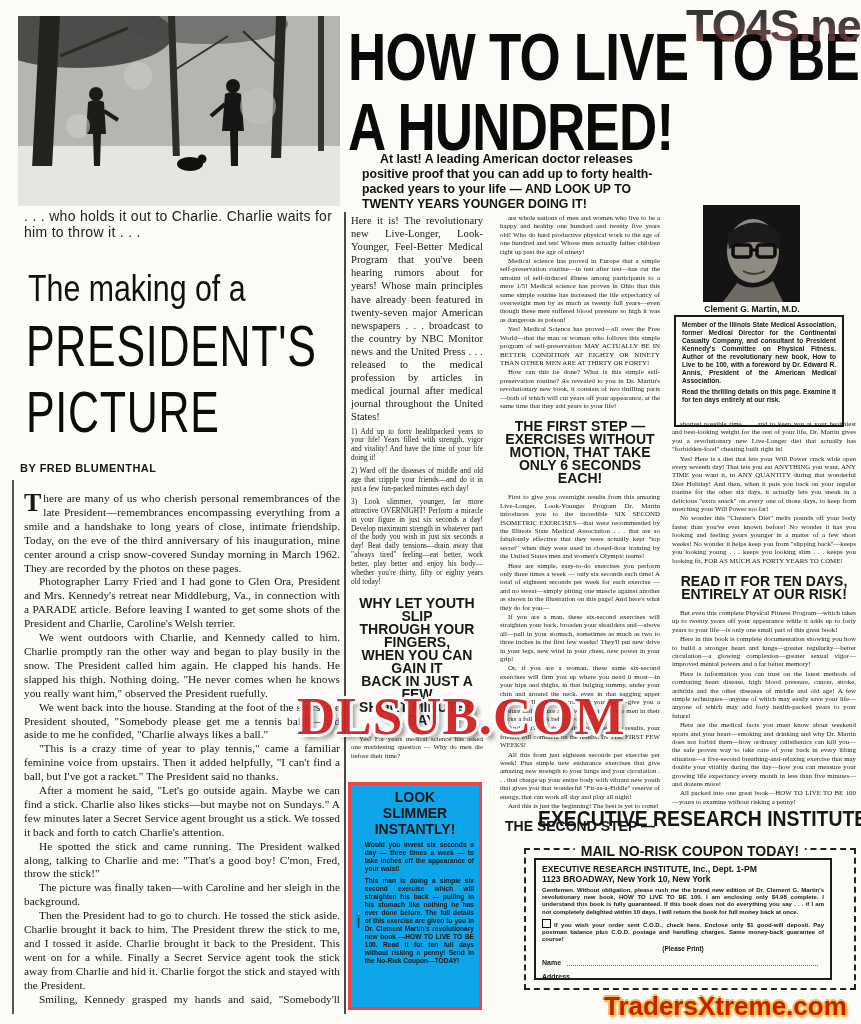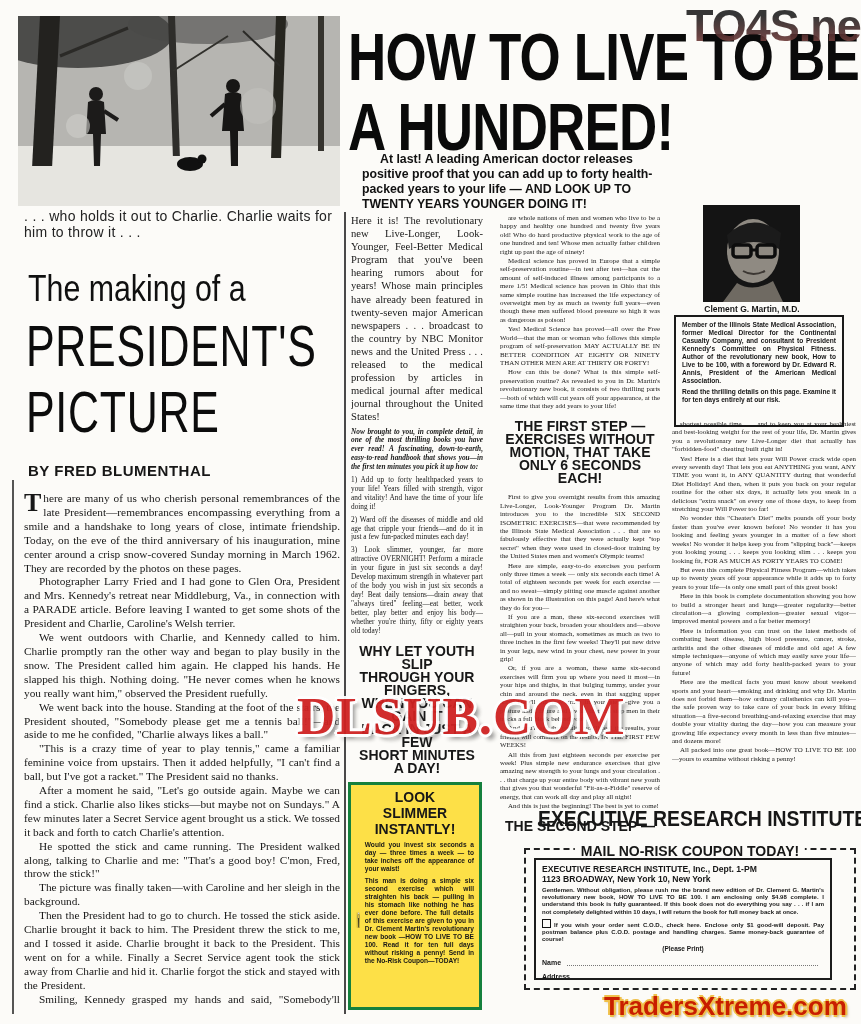--- a/index.html
+++ b/index.html
@@ -8,21 +8,21 @@
 
   
   #left-photo{left:18px;top:16px;width:322px;height:190px;background:#b9b8b4;overflow:hidden;}
   #photo-caption{left:24px;top:208px;width:312px;font-family:"Liberation Sans",sans-serif;font-size:14px;color:#222;letter-spacing:.3px;}
   #page-edge-rule{left:12px;top:480px;width:2px;height:534px;background:#1d1d1d;opacity:.75;}
   #article-rule{left:344px;top:212px;width:2px;height:802px;background:#1d1d1d;opacity:.8;}
 
   #kicker{left:28px;top:268px;font-family:"Liberation Sans",sans-serif;font-size:37px;font-weight:400;transform:scaleX(.82);transform-origin:left top;letter-spacing:0;color:#101010;}
   #title2{left:26px;top:312px;font-family:"Liberation Sans",sans-serif;font-size:58px;font-weight:400;transform:scaleX(.74);transform-origin:left top;letter-spacing:1px;color:#0c0c0c;}
   #title3{left:26px;top:378px;font-family:"Liberation Sans",sans-serif;font-size:58px;font-weight:400;transform:scaleX(.74);transform-origin:left top;letter-spacing:1px;color:#0c0c0c;}
-  #byline{left:28px;top:462px;font-family:"Liberation Sans",sans-serif;font-size:15px;font-weight:700;letter-spacing:.5px;}
+  #byline{left:20px;top:462px;font-family:"Liberation Sans",sans-serif;font-size:11px;font-weight:700;letter-spacing:.5px;}
 
   #left-body{left:24px;top:492px;width:316px;height:516px;overflow:hidden;font-size:11.3px;line-height:13.9px;text-align:justify;}
   #left-body p{margin:0;text-indent:15px;}
   #left-body p.first{text-indent:0;}
   .dropcap{float:left;font-size:26px;line-height:22px;font-weight:700;padding-right:2px;}
 
   
   #headline1{left:348px;top:18px;font-family:"Liberation Sans",sans-serif;font-size:67px;font-weight:700;letter-spacing:-1px;transform:scaleX(.79);transform-origin:left top;color:#0a0a0a;white-space:nowrap;}
   #headline2{left:348px;top:88px;font-family:"Liberation Sans",sans-serif;font-size:67px;font-weight:700;letter-spacing:-1px;transform:scaleX(.79);transform-origin:left top;color:#0a0a0a;white-space:nowrap;}
   #deck{left:362px;top:152px;width:300px;font-family:"Liberation Sans",sans-serif;font-size:12.3px;line-height:15px;font-weight:700;color:#111;}
@@ -39,21 +39,21 @@
   .small p, p.small{font-size:6.9px;line-height:8.4px;text-align:justify;text-indent:8px;margin:0 0 1px 0;}
   .subhead{font-family:"Liberation Sans",sans-serif;font-weight:700;font-size:14px;line-height:13px;text-align:center;white-space:pre-line;margin:10px 4px 8px 4px;}
 
   
   #doctor-photo{left:703px;top:205px;width:97px;height:97px;background:#111;overflow:hidden;}
   #doctor-caption{left:672px;top:304px;width:160px;text-align:center;font-family:"Liberation Sans",sans-serif;font-size:8.5px;font-weight:700;}
   #doctor-bio{left:674px;top:315px;width:154px;height:100px;border:2px solid #1a1a1a;padding:4px 6px;font-family:"Liberation Sans",sans-serif;font-size:6.6px;line-height:8px;font-weight:700;text-align:justify;}
   #doctor-bio .b2{margin-top:3px;}
 
   
-  #slimmer-box{left:348px;top:782px;width:134px;height:228px;border:3px solid #15803d;background:#fde047;box-sizing:border-box;padding:4px 5px;}
+  #slimmer-box{left:348px;top:782px;width:134px;height:228px;border:3px solid #ef4444;background:#0ea5e9;box-sizing:border-box;padding:4px 5px;}
   #slimmer-head{font-family:"Liberation Sans",sans-serif;font-weight:700;font-size:15.5px;line-height:16px;text-align:center;transform:scaleX(.9);transform-origin:center top;white-space:pre-line;margin-bottom:4px;}
   #slimmer-flex{display:flex;gap:4px;}
   #slimmer-text{font-family:"Liberation Sans",sans-serif;font-size:6.6px;line-height:8px;font-weight:700;text-align:justify;}
   #slimmer-text p{margin:0 0 4px 0;}
 
   
   #publisher{left:538px;top:806px;font-family:"Liberation Sans",sans-serif;font-size:22px;font-weight:700;letter-spacing:0;transform:scaleX(.88);transform-origin:left top;white-space:nowrap;}
   #coupon{left:524px;top:848px;width:332px;height:142px;border:2px dashed #222;box-sizing:border-box;background:#fcfbf8;}
   #coupon-banner{position:absolute;left:50%;top:-7px;transform:translateX(-50%);background:#fcfbf8;padding:0 6px;font-family:"Liberation Sans",sans-serif;font-size:14px;font-weight:700;white-space:nowrap;}
   #coupon-inner{position:absolute;left:8px;top:8px;right:22px;bottom:8px;border:2px solid #1c1c1c;padding:4px 6px;font-family:"Liberation Sans",sans-serif;overflow:hidden;}
@@ -117,21 +117,20 @@
 
 <div class="abs" id="page-edge-rule"></div>
 <div class="abs" id="article-rule"></div>
 
 <div class="abs" id="headline1">HOW TO LIVE TO BE</div>
 <div class="abs" id="headline2">A HUNDRED!</div>
 <div class="abs" id="deck"><span class="indent"></span><span>At last! A leading American doctor releases positive proof that you can add up to forty health-packed years to your life — AND LOOK UP TO TWENTY YEARS YOUNGER DOING IT!</span></div>
 
 <div class="abs col" id="col1">
   <p class="intro">Here it is! The revolutionary new Live-Longer, Look-Younger, Feel-Better Medical Program that you've been hearing rumors about for years! Whose main principles have already been featured in twenty-seven major American newspapers . . . broadcast to the country by NBC Monitor news and the United Press . . . released to the medical profession by articles in medical journal after medical journal throughout the United States!</p>
-  <p class="ital">Now brought to you, in complete detail, in one of the most thrilling books you have ever read! A fascinating, down-to-earth, easy-to-read handbook that shows you—in the first ten minutes you pick it up how to:</p>
   <p class="pt">1) Add up to forty healthpacked years to your life! Years filled with strength, vigor and vitality! And have the time of your life doing it!</p>
   <p class="pt">2) Ward off the diseases of middle and old age that cripple your friends—and do it in just a few fun-packed minutes each day!</p>
   <p class="pt">3) Look slimmer, younger, far more attractive OVERNIGHT! Perform a miracle in your figure in just six seconds a day! Develop maximum strength in whatever part of the body you wish in just six seconds a day! Beat daily tensions—drain away that "always tired" feeling—eat better, work better, play better and enjoy his body—whether you're thirty, fifty or eighty years old today!</p>
   <div class="subhead">WHY LET YOUTH SLIP
 THROUGH YOUR FINGERS,
 WHEN YOU CAN GAIN IT
 BACK IN JUST A FEW
 SHORT MINUTES A DAY!</div>
   <div class="small">
       <p>Yes! For years medical science has asked one maddening question — Why do men die before their time?</p>
@@ -203,20 +202,22 @@
   <div>Member of the Illinois State Medical Association, former Medical Director for the Continental Casualty Company, and consultant to President Kennedy's Committee on Physical Fitness. Author of the revolutionary new book, How to Live to be 100, with a foreword by Dr. Edward R. Annis, President of the American Medical Association.</div>
   <div class="b2">Read the thrilling details on this page. Examine it for ten days entirely at our risk.</div>
 </div>
 
 <div class="abs col" id="col3-text">
   <div class="small">
       <p>shortest possible time . . . and to keep you at your healthiest and best-looking weight for the rest of your life, Dr. Martin gives you a revolutionary new Live-Longer diet that actually has "forbidden-food" cheating built right in!</p>
       <p>Yes! Here is a diet that lets your Will Power crack wide open every seventh day! That lets you eat ANYTHING you want, ANY TIME you want it, in ANY QUANTITY during that wonderful Diet Holiday! And then, when it puts you back on your regular routine for the other six days, it actually lets you sneak in a delicious "extra snack" on every one of those days, to keep from stretching your Will Power too far!</p>
       <p>No wonder this "Cheater's Diet" melts pounds off your body faster than you've ever known before! No wonder it has you looking and feeling years younger in a matter of a few short weeks! No wonder it helps keep you from "slipping back"—keeps you looking young . . . keeps you looking slim . . . keeps you looking fit, FOR AS MUCH AS FORTY YEARS TO COME!</p>
     </div>
+  <div class="subhead">READ IT FOR TEN DAYS,
+ENTIRELY AT OUR RISK!</div>
   <div class="small">
       <p>But even this complete Physical Fitness Program—which takes up to twenty years off your appearance while it adds up to forty years to your life—is only one small part of this great book!</p>
       <p>Here in this book is complete documentation showing you how to build a stronger heart and lungs—greater regularity—better circulation—a glowing complexion—greater sexual vigor—improved mental powers and a far better memory!</p>
       <p>Here is information you can trust on the latest methods of combating heart disease, high blood pressure, cancer, stroke, arthritis and the other diseases of middle and old age! A few simple techniques—anyone of which may easily save your life—anyone of which may add forty health-packed years to your future!</p>
       <p>Here are the medical facts you must know about weekend sports and your heart—smoking and drinking and why Dr. Martin does not forbid them—how ordinary calisthenics can kill you—the safe proven way to take care of your back in every lifting situation—a five-second breathing-and-relaxing exercise that may double your vitality during the day—how you can measure your growing life expectancy every month in less than five minutes—and dozens more!</p>
       <p>All packed into one great book—HOW TO LIVE TO BE 100—yours to examine without risking a penny!</p>
     </div>
 </div>
 
 <div class="abs" id="publisher">EXECUTIVE RESEARCH INSTITUTE, INC.</div>

